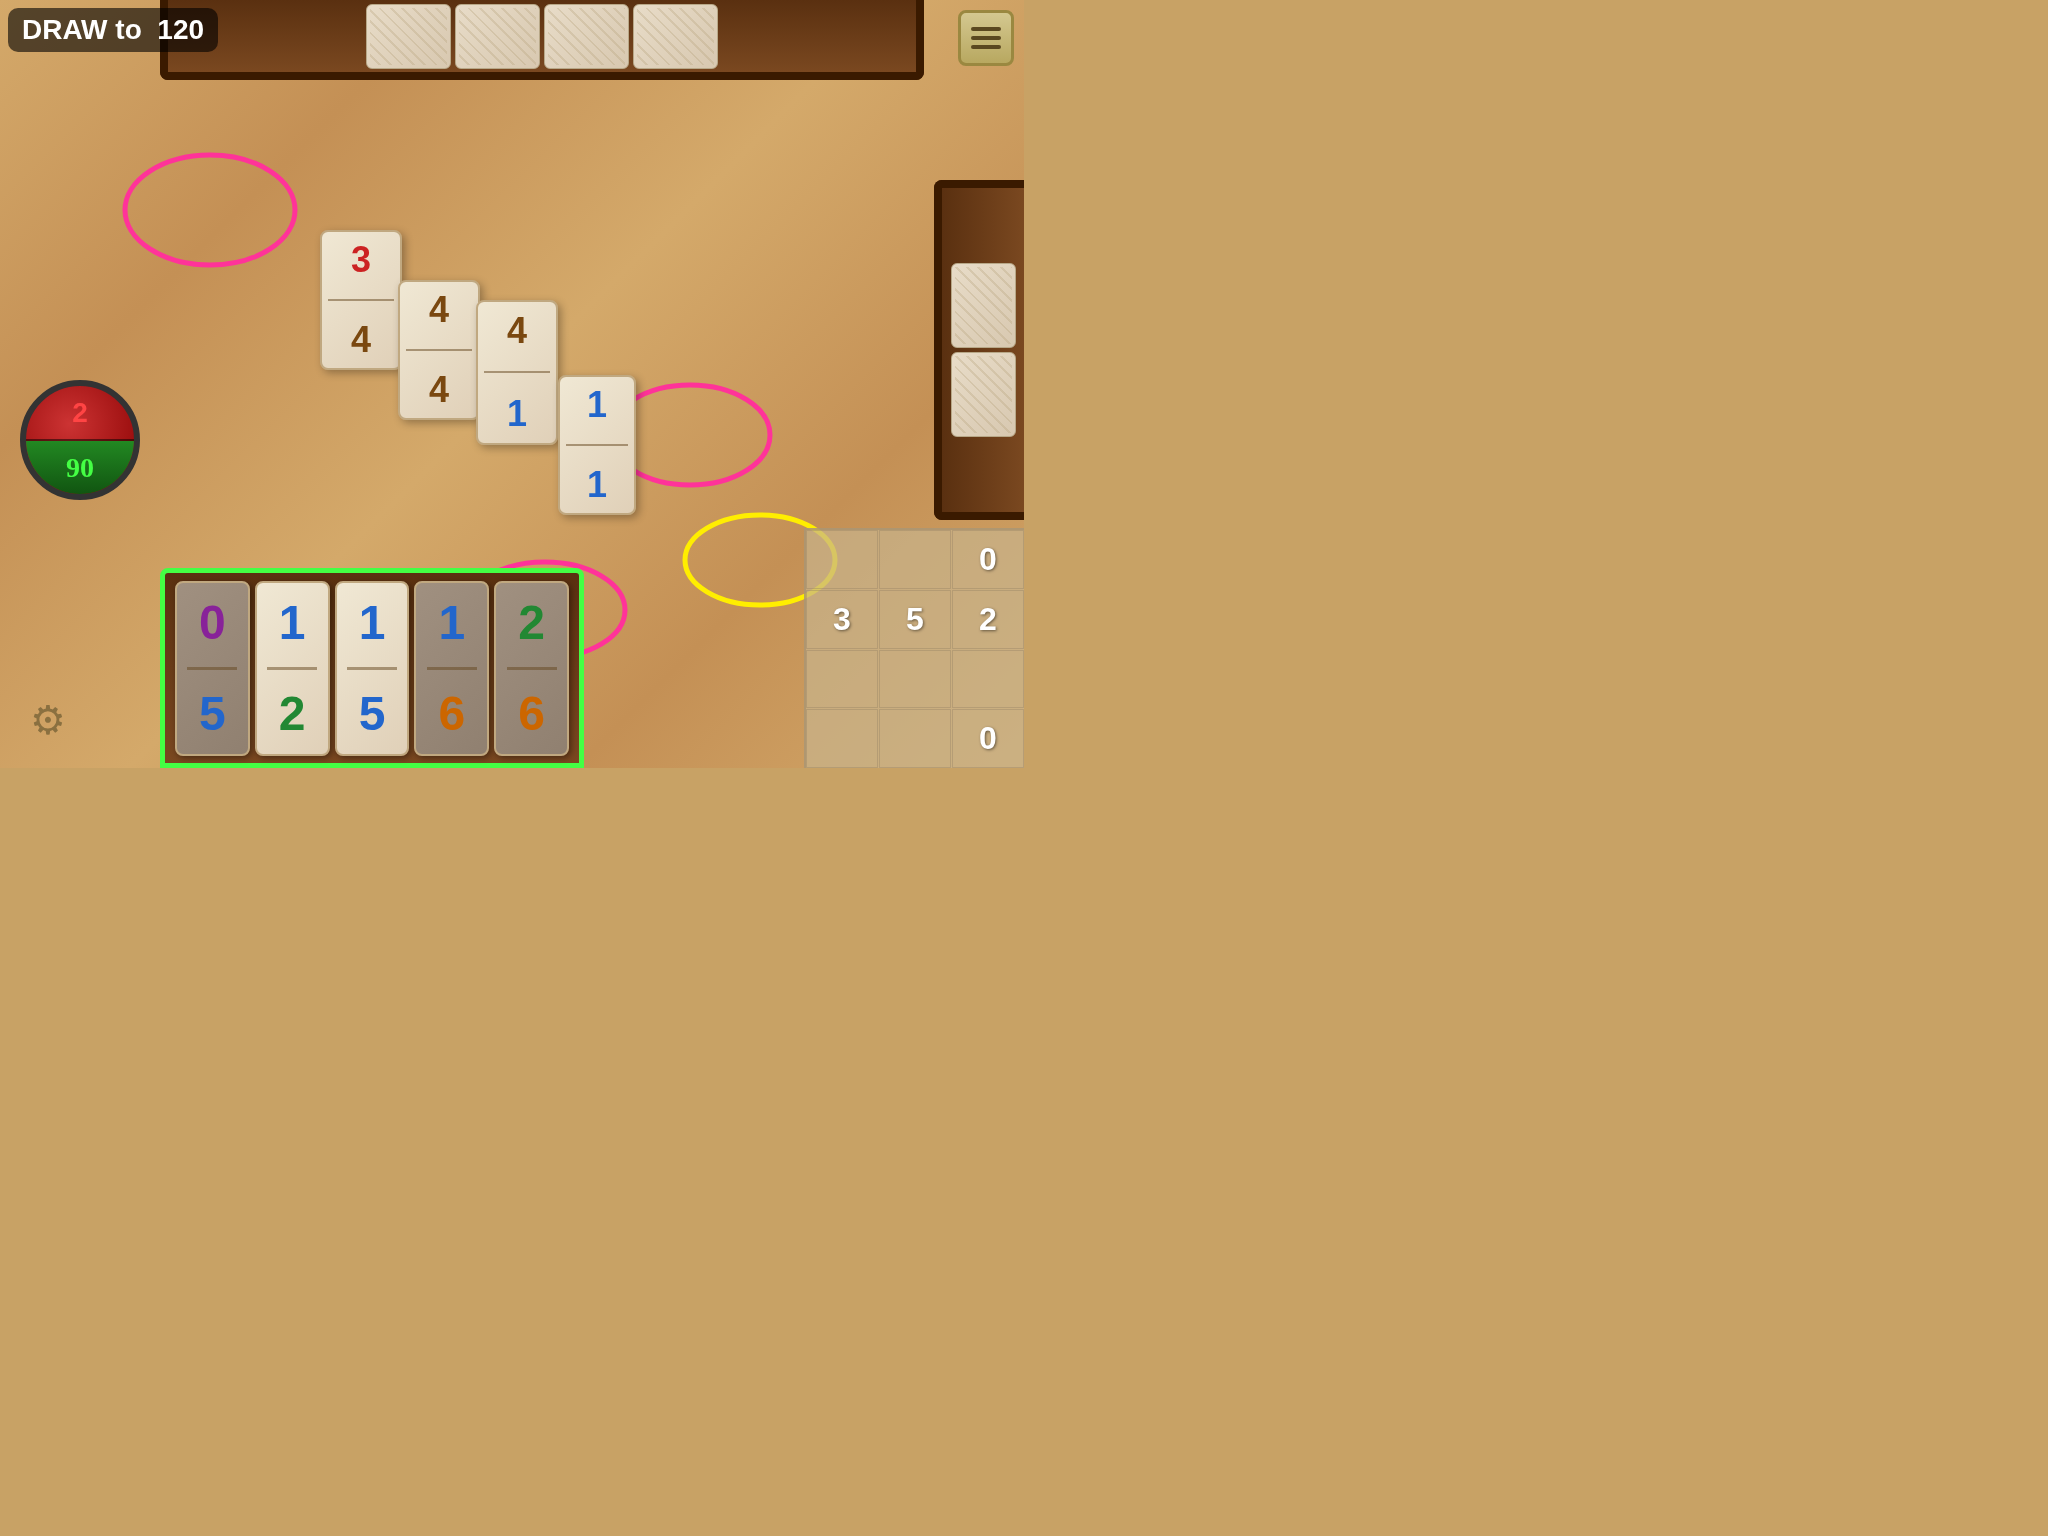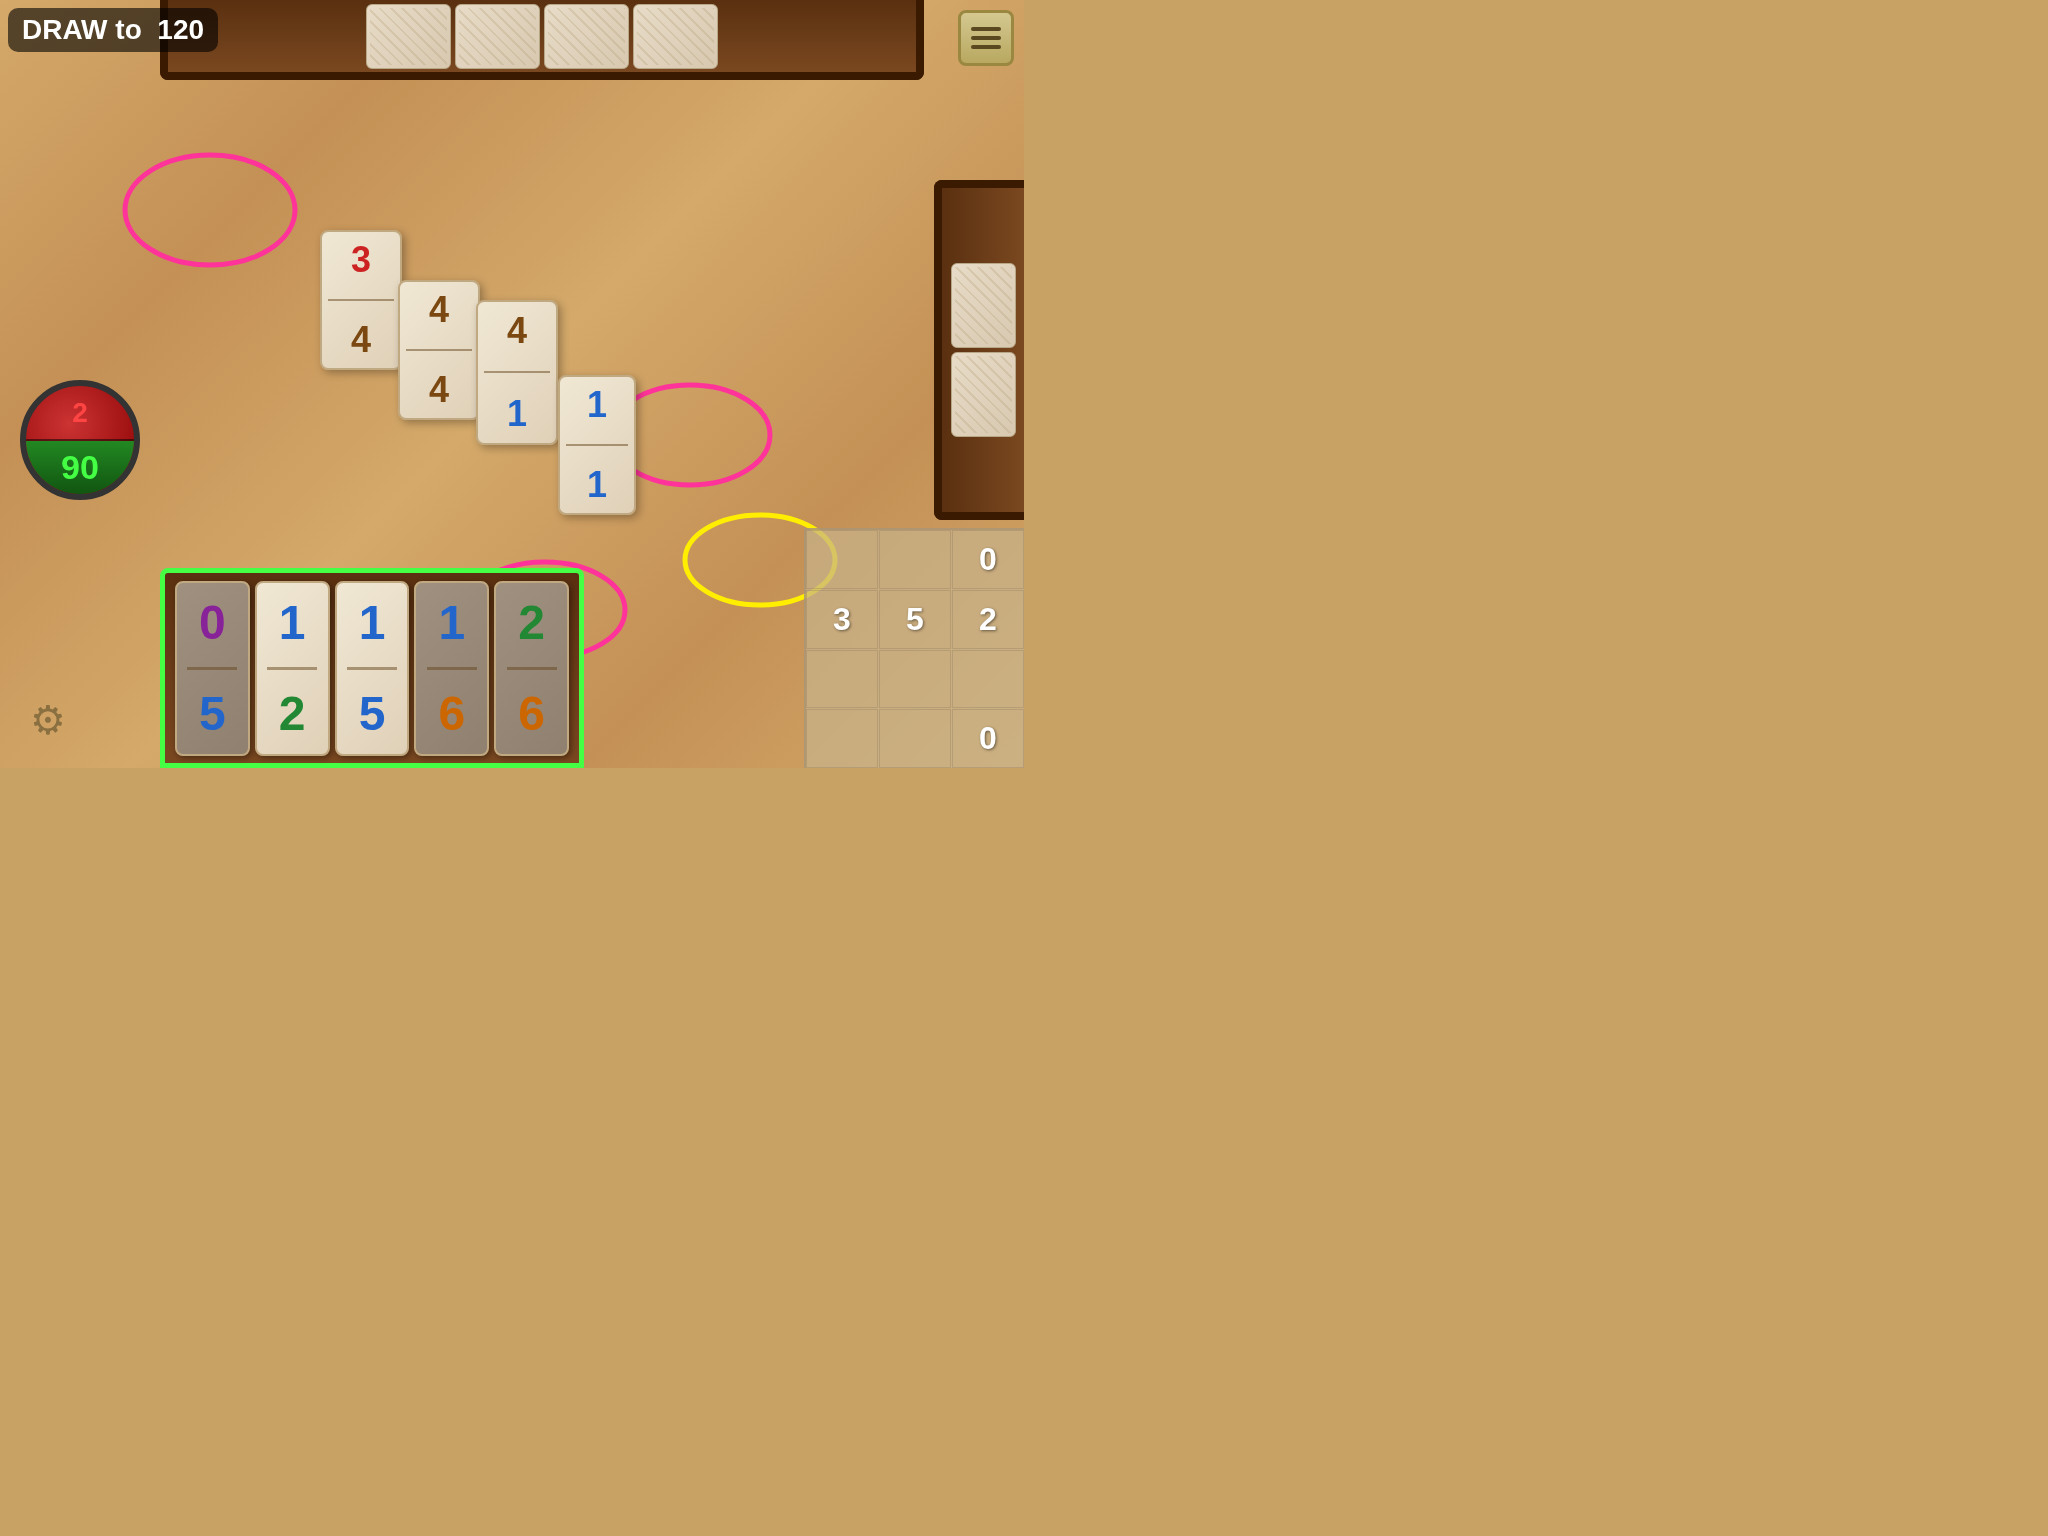--- a/index.html
+++ b/index.html
@@ -187,22 +187,23 @@
     }
 
     .timer-bottom {
       width: 100%;
       flex: 1;
       background: linear-gradient(to bottom, #228822, #115511);
       display: flex;
       align-items: center;
       justify-content: center;
       color: #44ff44;
-      font-size: 34px;
-      font-weight: bold;
+      font-size: 28px;
+      font-weight: bold;
+      font-family: Liberation Serif, serif;
     }
 
     
     .domino {
       position: absolute;
       background: linear-gradient(135deg, #f0e8d4, #e0d0b8);
       border-radius: 8px;
       border: 2px solid #c0a880;
       box-shadow: 3px 3px 8px rgba(0,0,0,0.3);
       display: flex;

